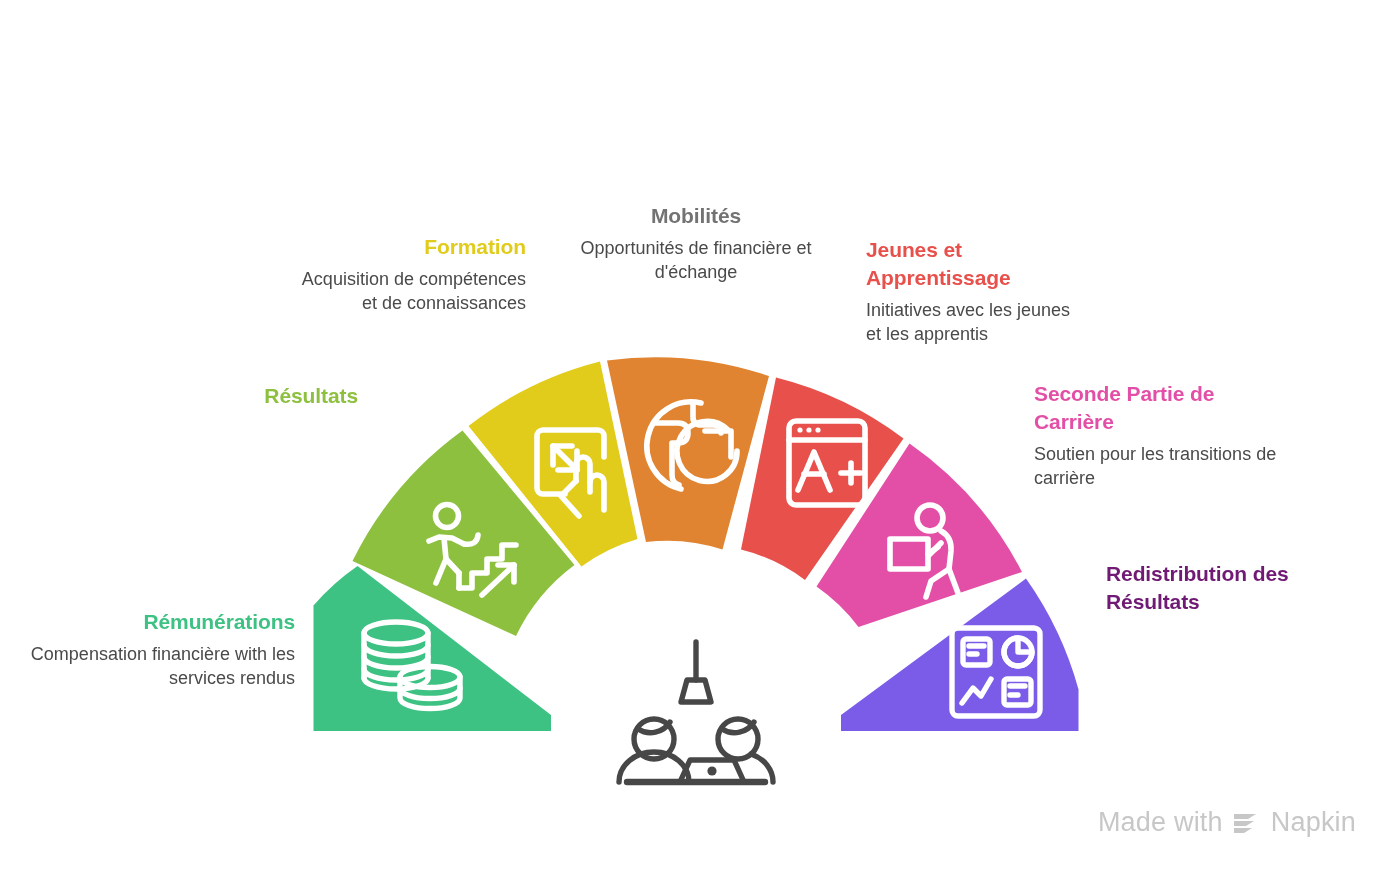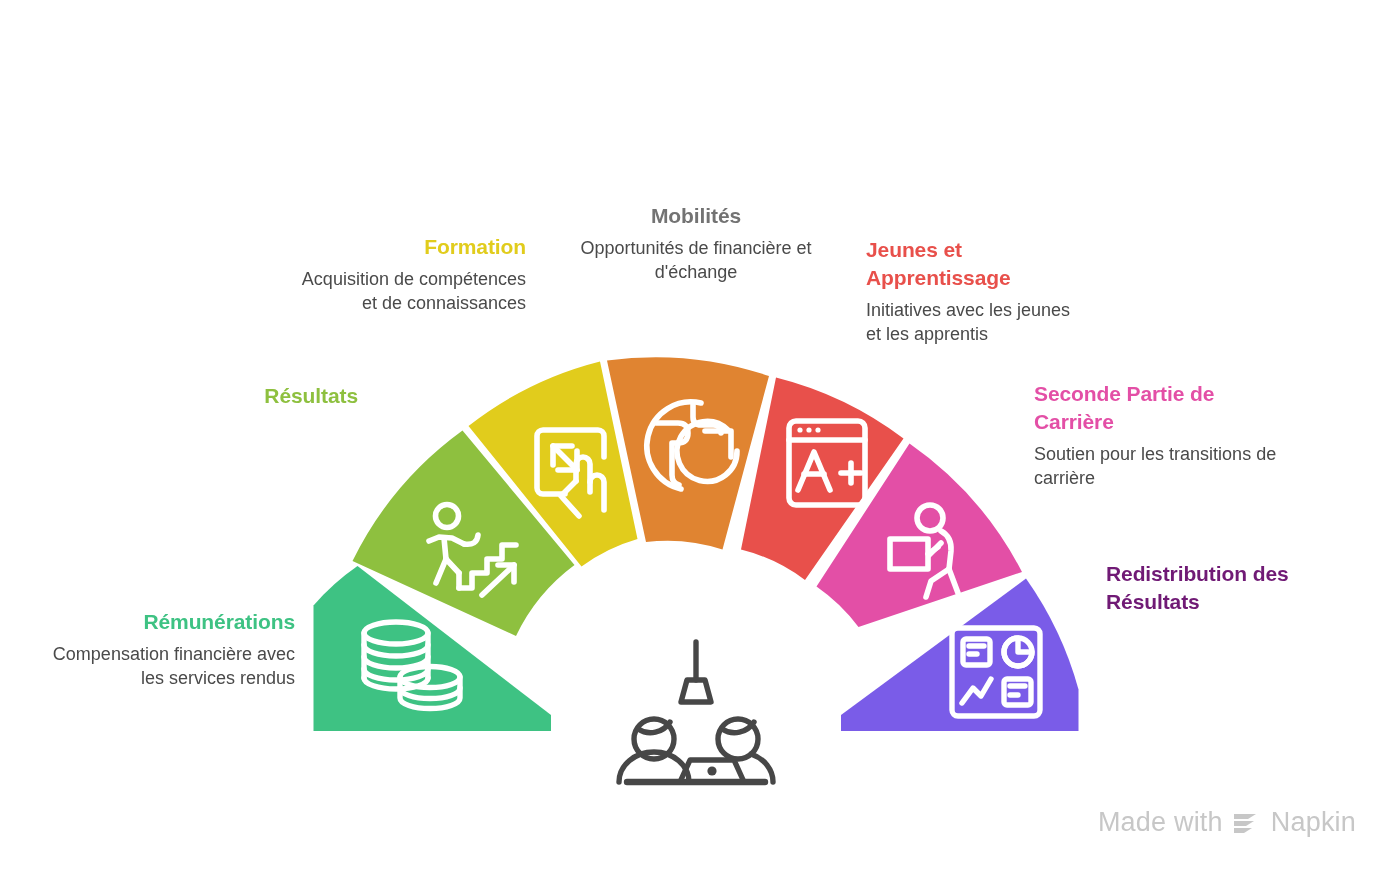--- a/index.html
+++ b/index.html
@@ -190,21 +190,21 @@
       <path d="M -6 46 L 38 46 L 48 68 L -16 68 Z"></path>
       <circle cx="16" cy="57" r="4.6" fill="#474747" stroke="none"></circle>
 
       <path d="M -69 68 L 69 68" stroke-width="6.4"></path>
     </g>
 
   </svg>
 
   <div class="label-block align-right" style="left:29px; top:560px; width:266px;margin-top:48px;">
     <div class="label-title" style="color:#3ec283;">Rémunérations</div>
-    <div class="label-desc">Compensation financière avec les services rendus</div>
+    <div class="label-desc">Compensation financière with les services rendus</div>
   </div>
 
   <div class="label-block align-right" style="left:120px; top:382px; width:238px;">
     <div class="label-title" style="color:#8ec03f;">Résultats</div>
   </div>
 
   <div class="label-block align-right" style="left:290px; top:233px; width:236px;">
     <div class="label-title" style="color:#e1cc1c;">Formation</div>
     <div class="label-desc">Acquisition de compétences et de connaissances</div>
   </div>

